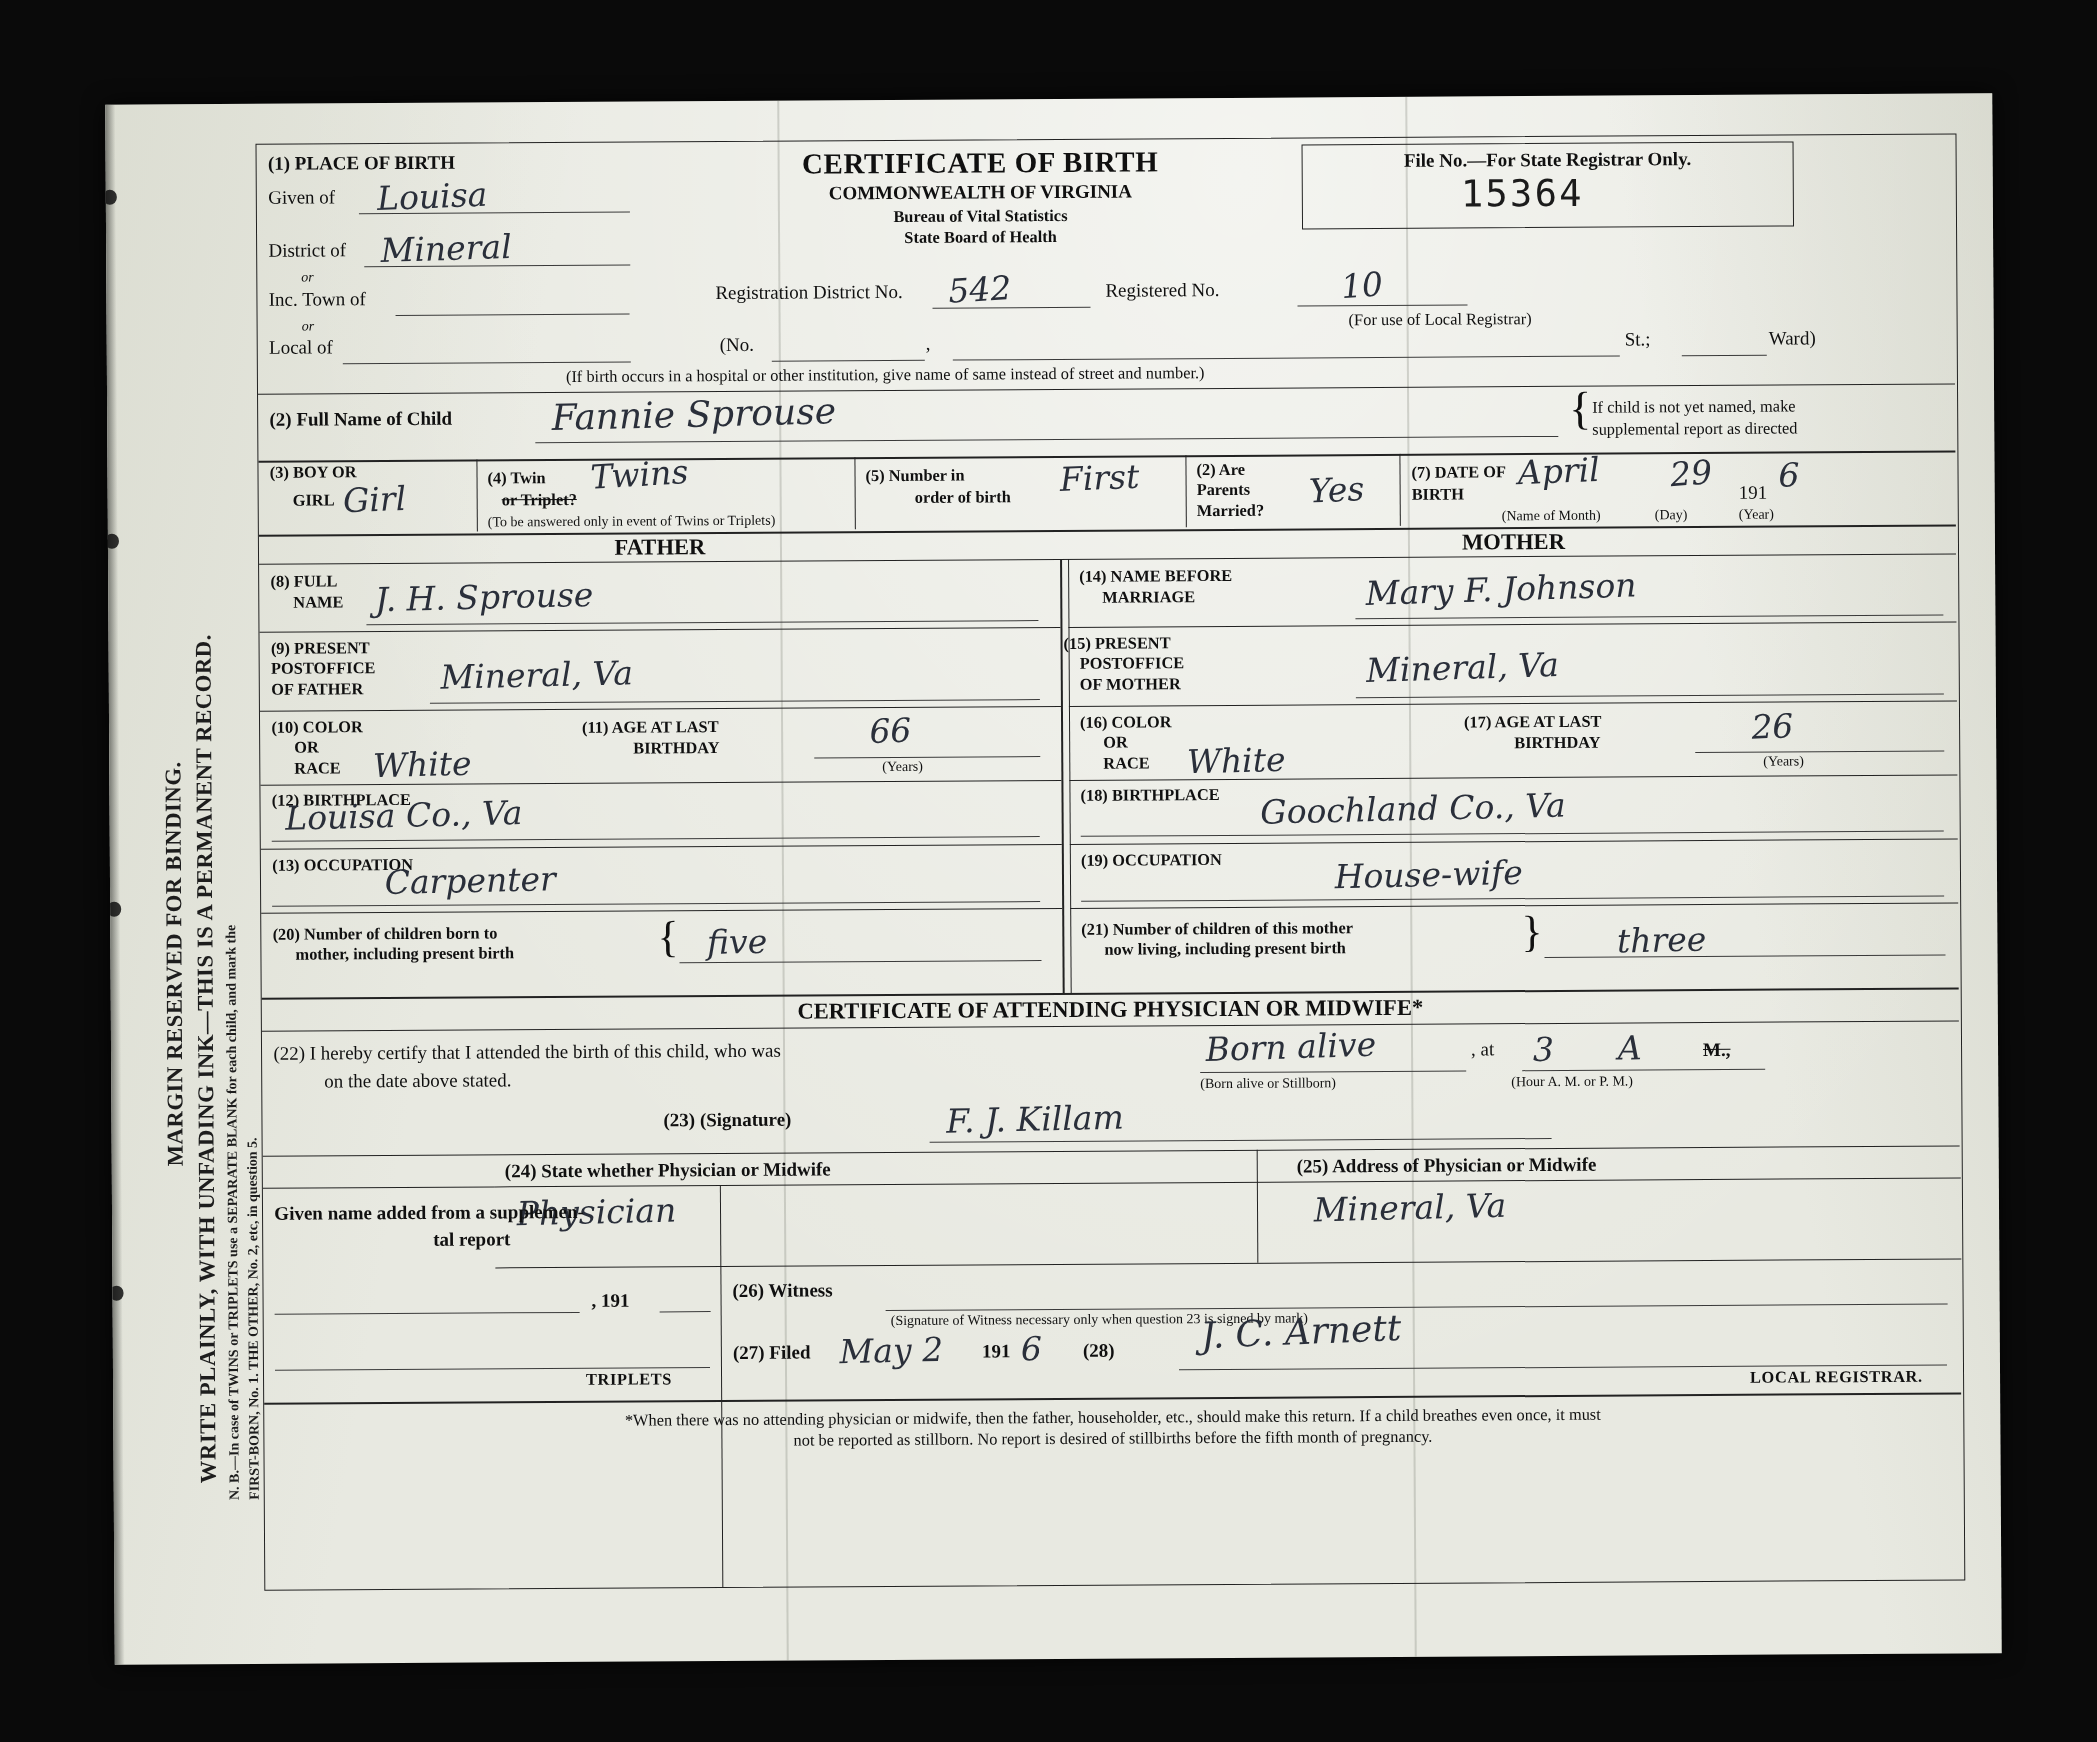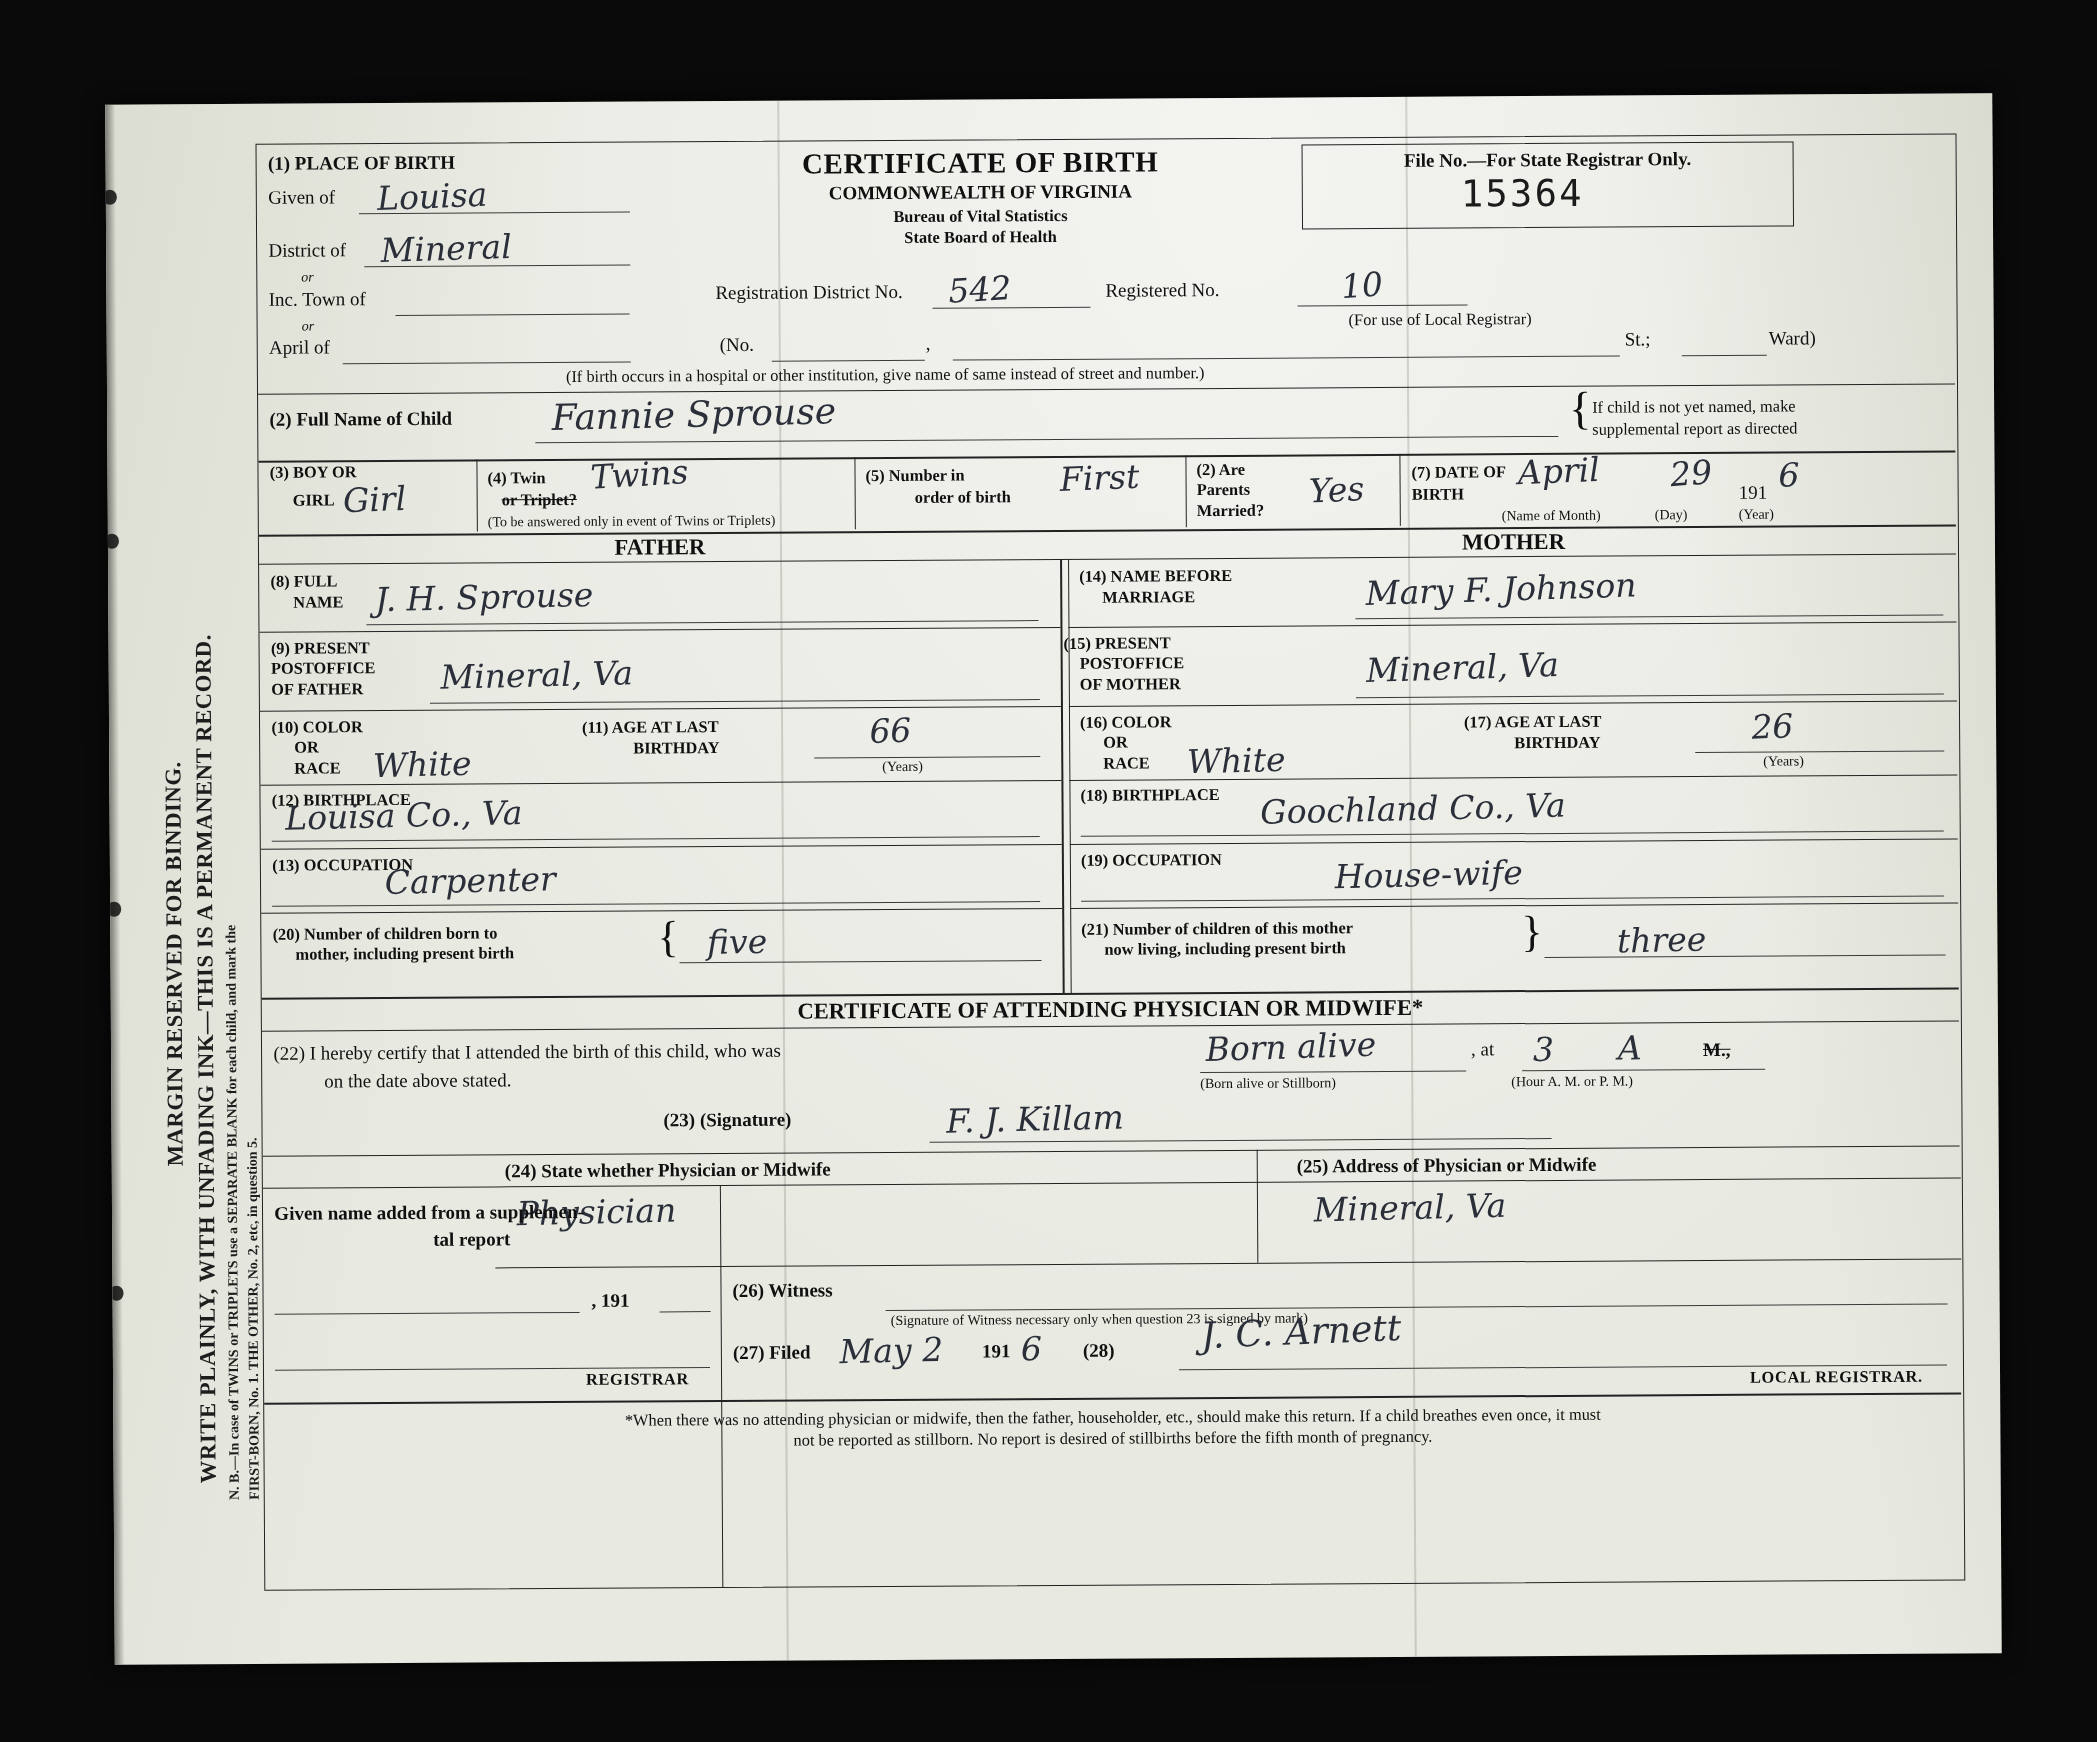--- a/index.html
+++ b/index.html
@@ -197,21 +197,21 @@
       <div class="rule" style="left:107px; top:122px; width:266px;"></div>
       <div class="hw s3" style="left:124px; top:87px; transform:rotate(-1.5deg);">Mineral</div>
 
       <div class="box lbl i ms" style="left:44px; top:125px;">or</div>
 
       <div class="box lbl lg" style="left:11.3px; top:144px;">Inc. Town of</div>
       <div class="rule" style="left:138px; top:171px; width:234px;"></div>
 
       <div class="box lbl i ms" style="left:44px; top:174px;">or</div>
 
-      <div class="box lbl lg" style="left:11.3px; top:192px;">April of</div>
+      <div class="box lbl lg" style="left:11.3px; top:192px;">Local of</div>
       <div class="rule" style="left:85px; top:219px; width:288px;"></div>
 
       <div class="box lbl b huge center" style="left:469px; top:5.7px; width:509px;">CERTIFICATE OF BIRTH</div>
       <div class="box lbl b lg center" style="left:469px; top:41px; width:509px;">COMMONWEALTH OF VIRGINIA</div>
       <div class="box lbl b md center" style="left:469px; top:66px; width:509px;">Bureau of Vital Statistics</div>
       <div class="box lbl b md center" style="left:469px; top:87px; width:509px;">State Board of Health</div>
 
       <div id="fileno-box" style="left:1045px; top:5.7px; width:492px; height:85px;"></div>
       <div class="box lbl b lg center" style="left:1045px; top:12.4px; width:492px;">File No.—For State Registrar Only.</div>
       <div class="hw stamp" style="left:1204px; top:35px;">15364</div>
@@ -396,21 +396,21 @@
       <div class="box bt" style="left:232px; top:1124px; width:1466px; height:0;"></div>
 
       <div class="box bt" style="left:0px; top:1043px; width:232px; height:0;"></div>
       <div class="box br" style="left:457px; top:1043px; width:0; height:403px;"></div>
       <div class="box lbl b lg" style="left:11.3px; top:1058px;">Given name added from a supplemen-</div>
       <div class="box lbl b lg" style="left:170px; top:1085px;">tal report</div>
       <div class="rule" style="left:11.3px; top:1169px; width:305px;"></div>
       <div class="box lbl b lg" style="left:328px; top:1147px;">, 191</div>
       <div class="rule" style="left:396px; top:1169px; width:51px;"></div>
       <div class="rule" style="left:11.3px; top:1225px; width:435px;"></div>
-      <div class="box lbl b md" style="left:322px; top:1227px; letter-spacing:0.6px;">REGISTRAR</div>
+      <div class="box lbl b md" style="left:322px; top:1227px; letter-spacing:0.6px;">TRIPLETS</div>
 
       <div class="box lbl b lg" style="left:469px; top:1138px;">(26) Witness</div>
       <div class="rule" style="left:622px; top:1169px; width:1062px;"></div>
       <div class="box lbl ms" style="left:627px; top:1172px;">(Signature of Witness necessary only when question 23 is signed by mark)</div>
 
       <div class="box lbl b lg" style="left:469px; top:1200px;">(27) Filed</div>
       <div class="hw s3" style="left:576px; top:1191px; transform:rotate(-1deg);">May 2</div>
       <div class="box lbl b lg" style="left:718px; top:1200px;">191</div>
       <div class="hw s3" style="left:757px; top:1189px;">6</div>
       <div class="box lbl b lg" style="left:819px; top:1200px;">(28)</div>

